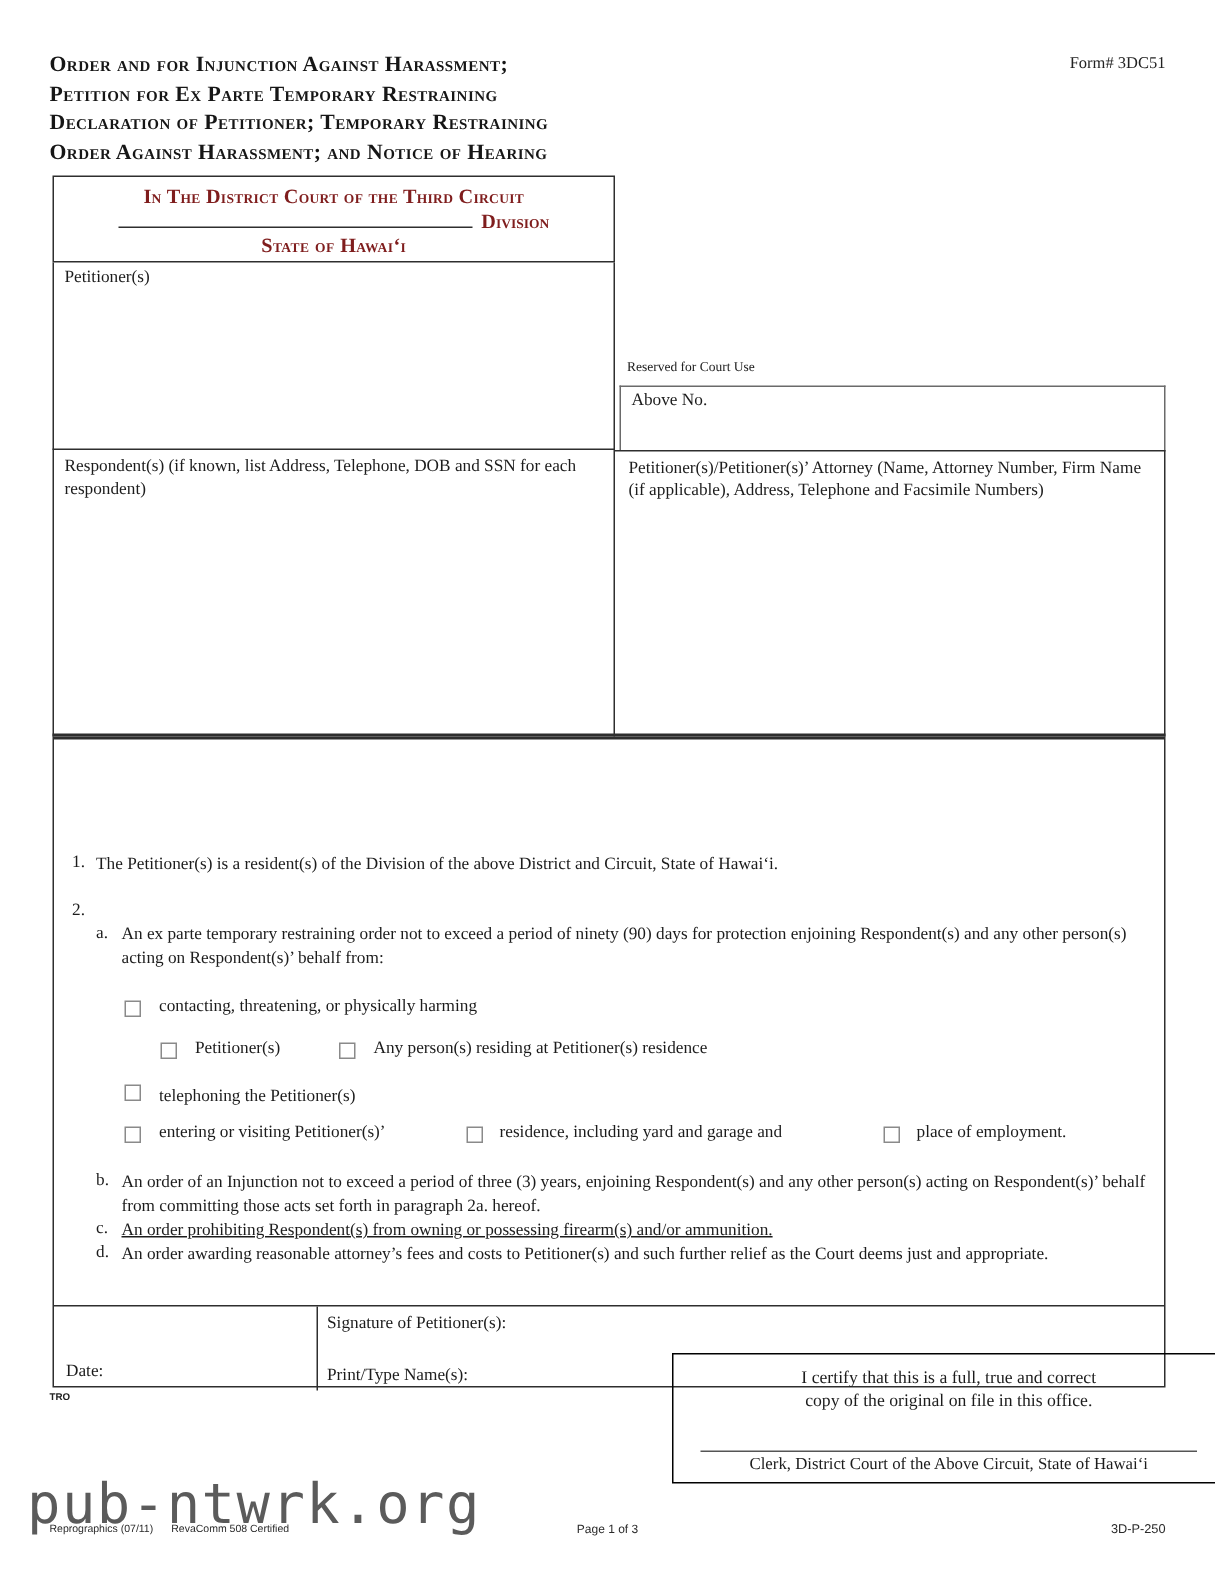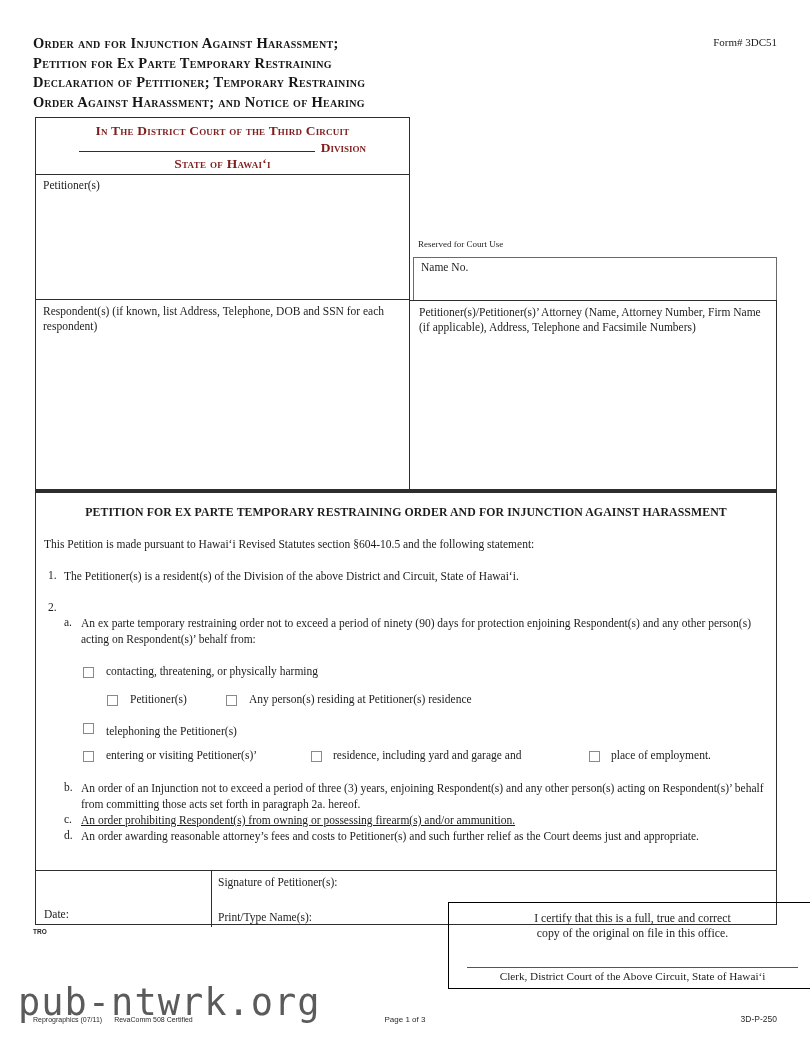--- a/index.html
+++ b/index.html
@@ -140,33 +140,31 @@
   </div>
   <div class="court-line3">State of Hawaiʻi</div>
 </div>
 
 <div class="abs petitioner-cell">
   <span>Petitioner(s)</span>
 </div>
 
 <div class="abs reserved-label">Reserved for Court Use</div>
 <div class="abs civil-box">
-  <span>Name No.</span>
+  <span>Above No.</span>
 </div>
 
 <div class="abs respondent-cell">
   <span>Respondent(s) (if known, list Address, Telephone, DOB and SSN for each respondent)</span>
 </div>
 <div class="abs attorney-cell">
   <span>Petitioner(s)/Petitioner(s)’ Attorney (Name, Attorney Number, Firm Name (if applicable), Address, Telephone and Facsimile Numbers)</span>
 </div>
 
 <div class="abs main-box">
-  <div class="main-heading">PETITION FOR EX PARTE TEMPORARY RESTRAINING ORDER AND FOR INJUNCTION AGAINST HARASSMENT</div>
-  <div class="intro">This Petition is made pursuant to Hawaiʻi Revised Statutes section §604-10.5 and the following statement:</div>
 
   <div class="num" style="left:12px; top:76px;">1.</div>
   <div class="itm" style="left:28px; top:76px; width:705px;">The Petitioner(s) is a resident(s) of the Division of the above District and Circuit, State of Hawaiʻi.</div>
 
   <div class="num" style="left:12px; top:108px;">2.</div>
 
   <div class="num" style="left:28px; top:123px;">a.</div>
   <div class="itm" style="left:45px; top:123px; width:692px;">An ex parte temporary restraining order not to exceed a period of ninety (90) days for protection enjoining Respondent(s) and any other person(s) acting on Respondent(s)’ behalf from:</div>
 
   <div class="checkbox" style="left:47px; top:174px;"></div>

